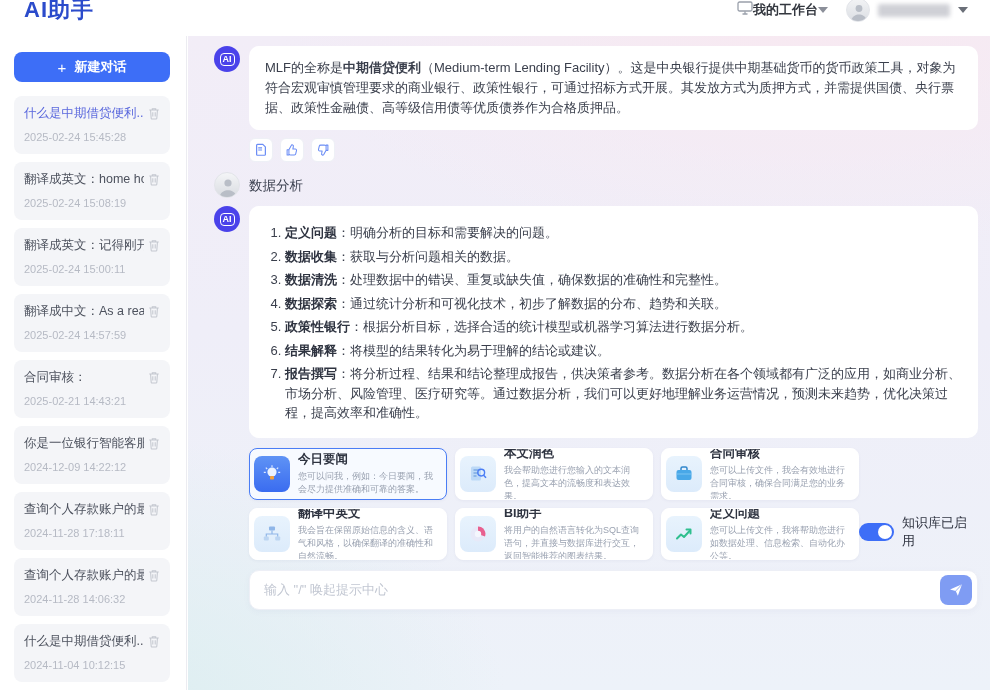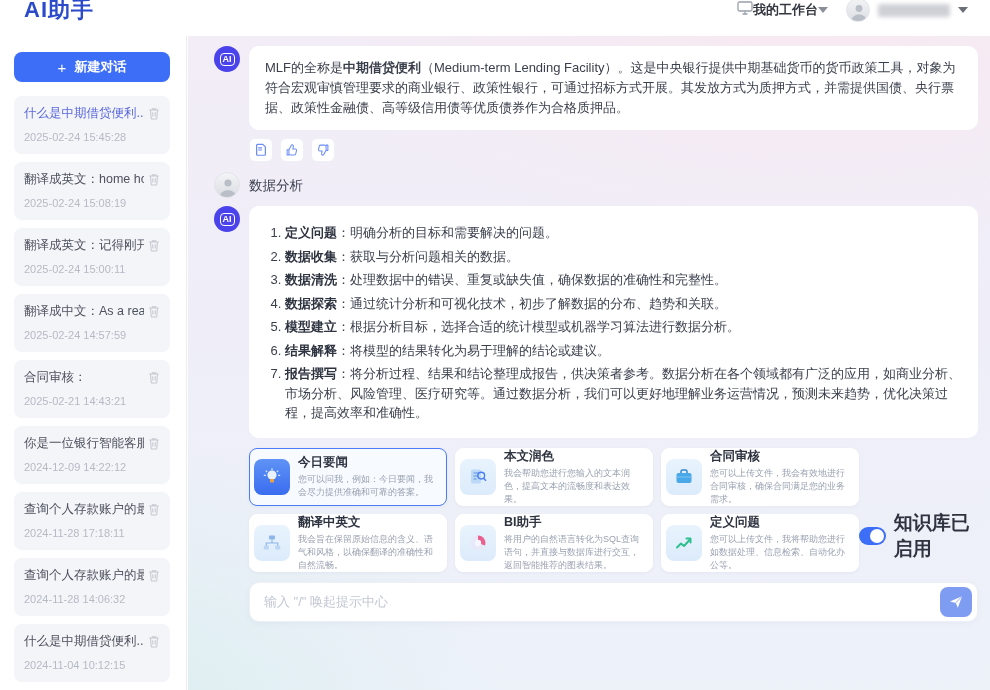--- a/index.html
+++ b/index.html
@@ -47,33 +47,33 @@
   .ai-card { background:#fff; border-radius:10px; padding:12px 16px; font-size:13px; line-height:1.55; color:#3a3f4c; flex:1; } .mb8 { margin-bottom:8px; }
   .actions { display:flex; gap:7px; margin:8px 0 10px 35px; }
   .action-btn { width:24px; height:24px; background:#fff; border:1px solid #eef0f6; border-radius:6px; display:flex; align-items:center; justify-content:center; cursor:pointer; }
   .steps { margin:6px 0 0 20px; }
   .steps li { margin-bottom:4px; }
   .steps b { color:#2e3340; }
 
   
   .bottom-panel { display:flex; align-items:flex-end; margin:10px 0 0 35px; }
   .feature-grid { display:grid; grid-template-columns:repeat(3,198px); gap:8px; }
-  .feature-card { background:#fff; border:1px solid #fff; border-radius:8px; height:58px; display:flex; gap:8px; padding:4px 8px 4px 4px;
+  .feature-card { background:#fff; border:1px solid #fff; border-radius:8px; height:52px; display:flex; gap:8px; padding:4px 8px 4px 4px;
                   box-shadow:0 1px 3px rgba(80,90,140,.06); cursor:pointer; overflow:hidden; align-items:center; }
   .feature-card.active { border:1px solid #4a7df5; background:#f7faff; }
   .f-icon { width:36px; height:36px; border-radius:8px; flex:0 0 auto; display:flex; align-items:center; justify-content:center; background:linear-gradient(180deg,#e8f3fd,#dcebfb); }
   .f-icon.bulb-bg { background:linear-gradient(180deg,#5f93f5,#3a6cf0); }
   .f-body { overflow:hidden; }
   .f-title { font-size:12.5px; font-weight:700; color:#2e3340; margin-bottom:2px; }
   .f-desc { font-size:9px; color:#9aa2b1; line-height:1.45; }
 
   .toggle-wrap { margin-left:auto; display:flex; align-items:center; gap:8px; margin-bottom:10px; cursor:pointer; }
   .toggle { width:36px; height:18px; border-radius:9px; background:#3d6ef7; position:relative; }
   .toggle .knob { position:absolute; right:2px; top:2px; width:14px; height:14px; border-radius:50%; background:#fff; }
-  .toggle-label { font-size:19px; color:#2f3340; font-weight:700; }
+  .toggle-label { font-size:13px; color:#2f3340; font-weight:400; }
 
   
   .composer { margin:10px 0 0 35px; height:40px; background:#fff; border:1px solid #edeff6; border-radius:10px;
               display:flex; align-items:center; padding:0 5px 0 14px; box-shadow:0 2px 6px rgba(90,100,150,.05); }
   .composer input { flex:1; border:none; outline:none; font-size:13px; color:#3a3f4c; font-family:"Liberation Sans", sans-serif; background:transparent; }
   .composer input::placeholder { color:#c2c7d2; }
   .send-btn { width:32px; height:30px; border-radius:8px; background:#7f9cf3; border:none; display:flex; align-items:center; justify-content:center; cursor:pointer; }
 </style>
 </head>
 <body>
@@ -239,21 +239,21 @@
   <div class="msg-row">
     <div class="ai-avatar">
         <span>AI</span>
       </div>
     <div class="ai-card" style="line-height:1.5; padding:11px 16px;">
       <ol class="steps" id="steps-tpl">
           <li><b>定义问题</b><span>：明确分析的目标和需要解决的问题。</span></li>
           <li><b>数据收集</b><span>：获取与分析问题相关的数据。</span></li>
           <li><b>数据清洗</b><span>：处理数据中的错误、重复或缺失值，确保数据的准确性和完整性。</span></li>
           <li><b>数据探索</b><span>：通过统计分析和可视化技术，初步了解数据的分布、趋势和关联。</span></li>
-          <li><b>模型建立</b><span>：根据分析目标，选择合适的统计模型或机器学习算法进行数据分析。</span></li>
+          <li><b>政策性银行</b><span>：根据分析目标，选择合适的统计模型或机器学习算法进行数据分析。</span></li>
           <li><b>结果解释</b><span>：将模型的结果转化为易于理解的结论或建议。</span></li>
           <li><b>报告撰写</b><span>：将分析过程、结果和结论整理成报告，供决策者参考。数据分析在各个领域都有广泛的应用，如商业分析、市场分析、风险管理、医疗研究等。通过数据分析，我们可以更好地理解业务运营情况，预测未来趋势，优化决策过程，提高效率和准确性。</span></li>
         </ol>
     </div>
   </div>
 
   <div class="bottom-panel">
     <div class="feature-grid" id="feature-grid-tpl">
         <div class="feature-card active">
           <div class="f-icon bulb-bg">

